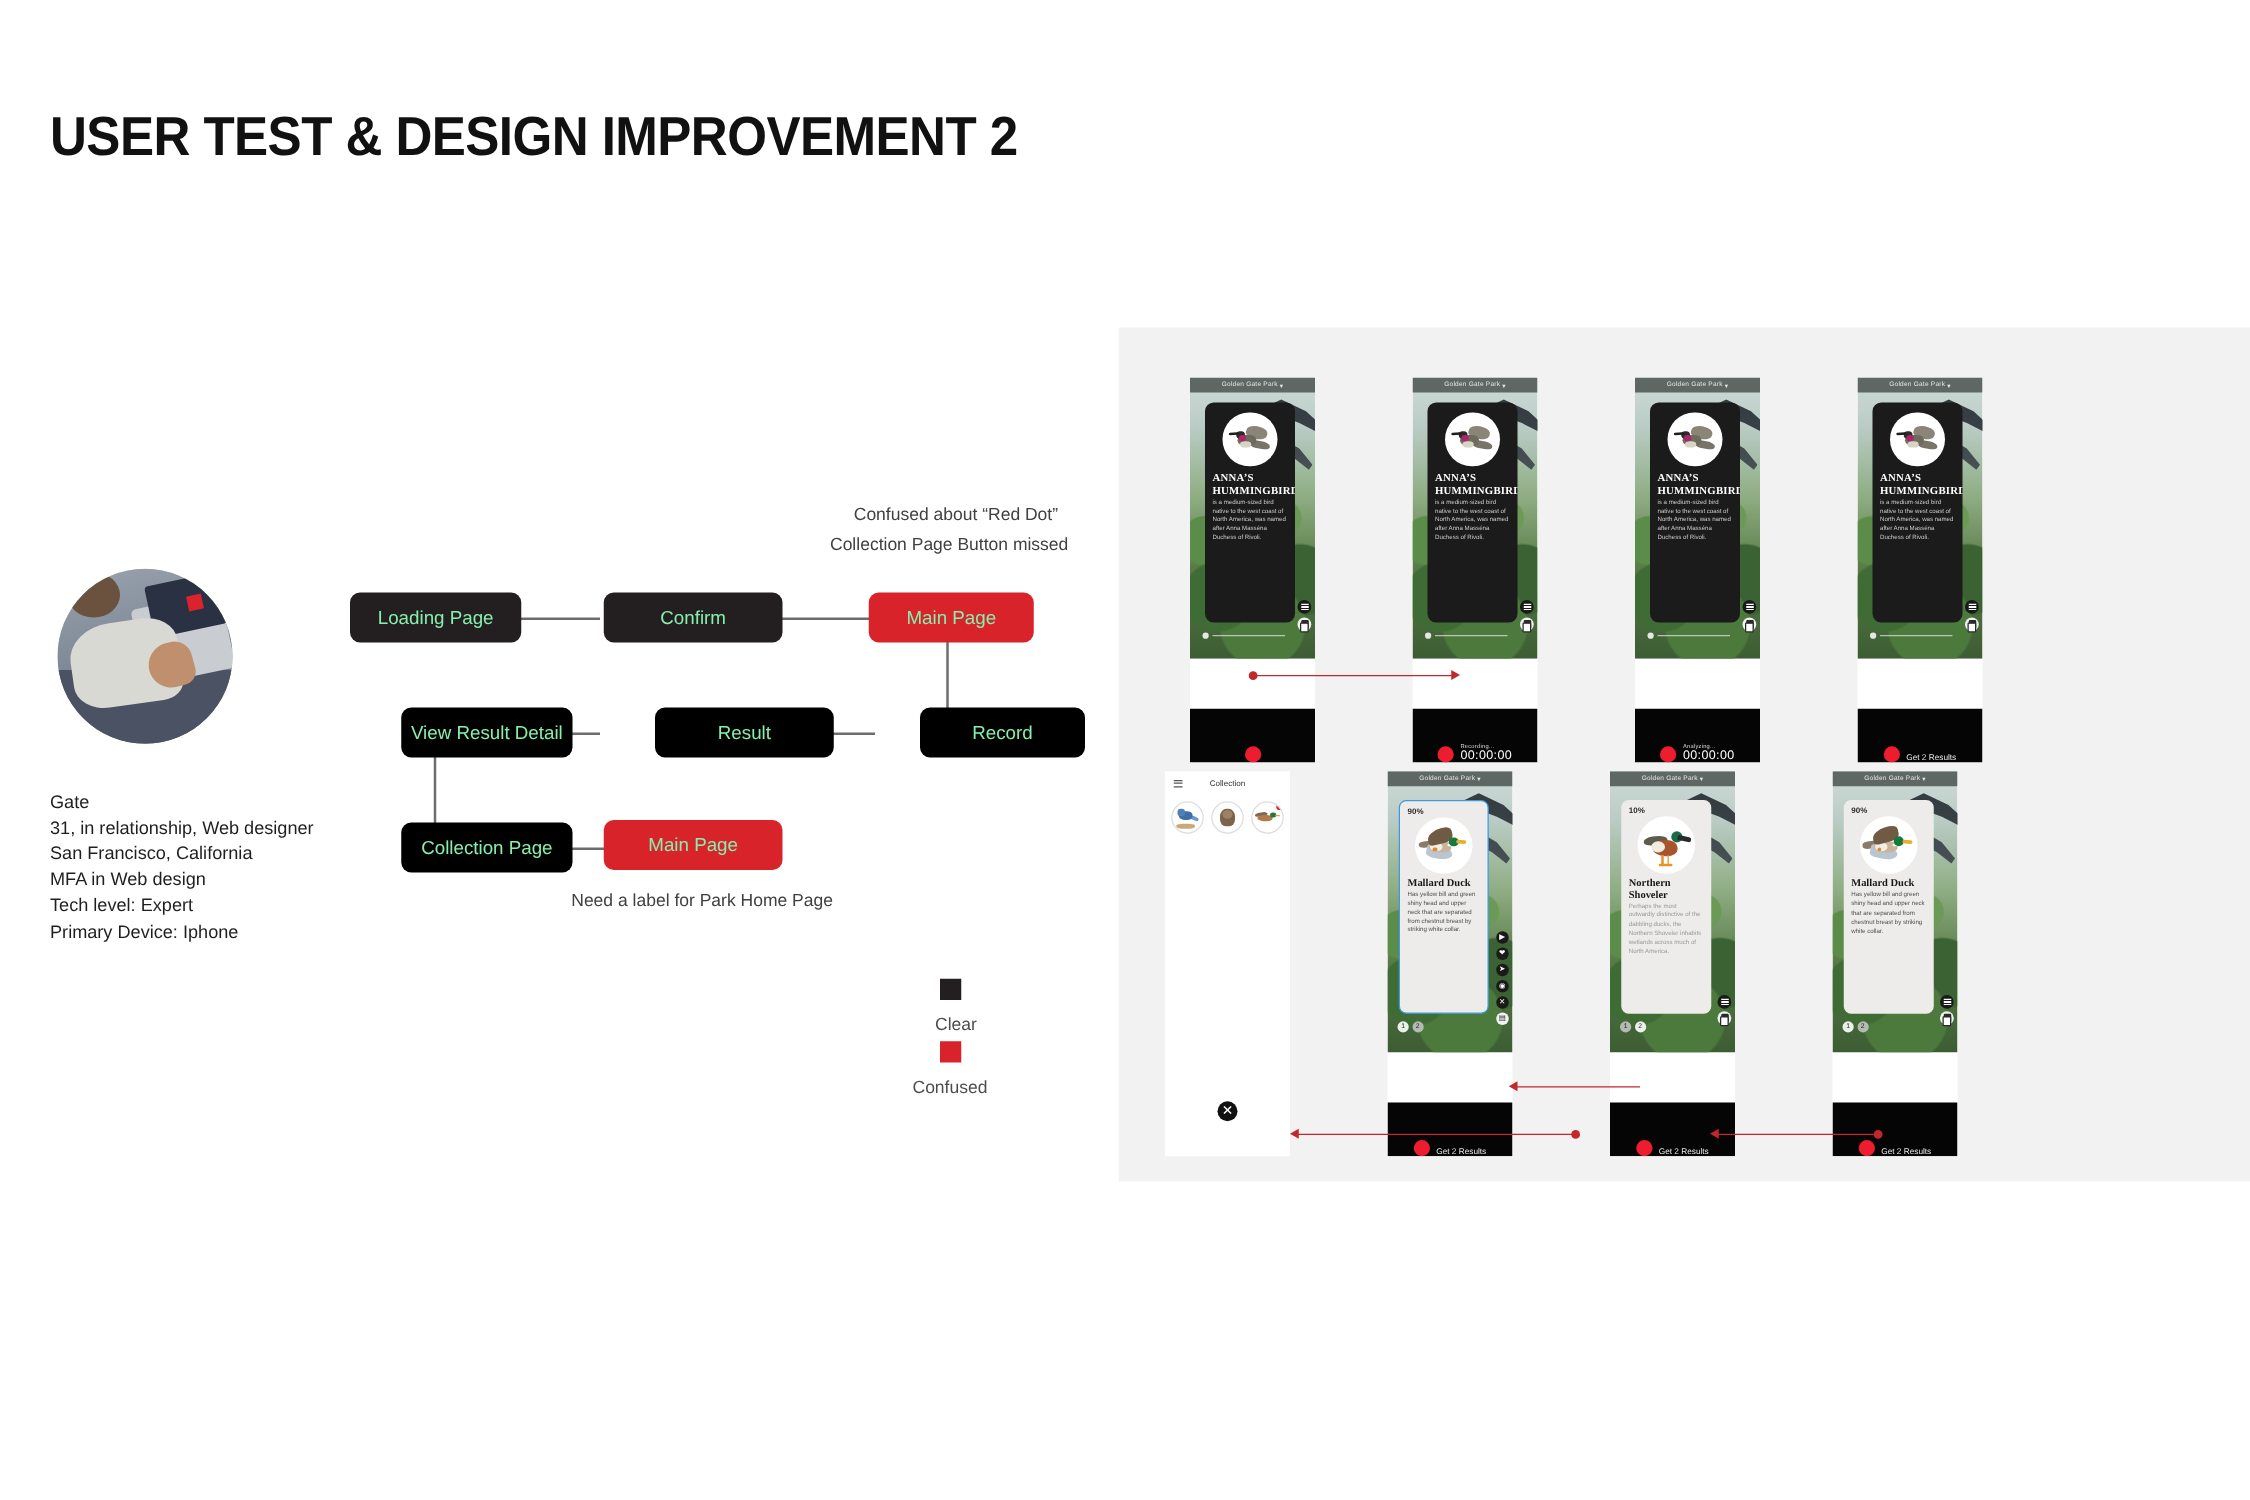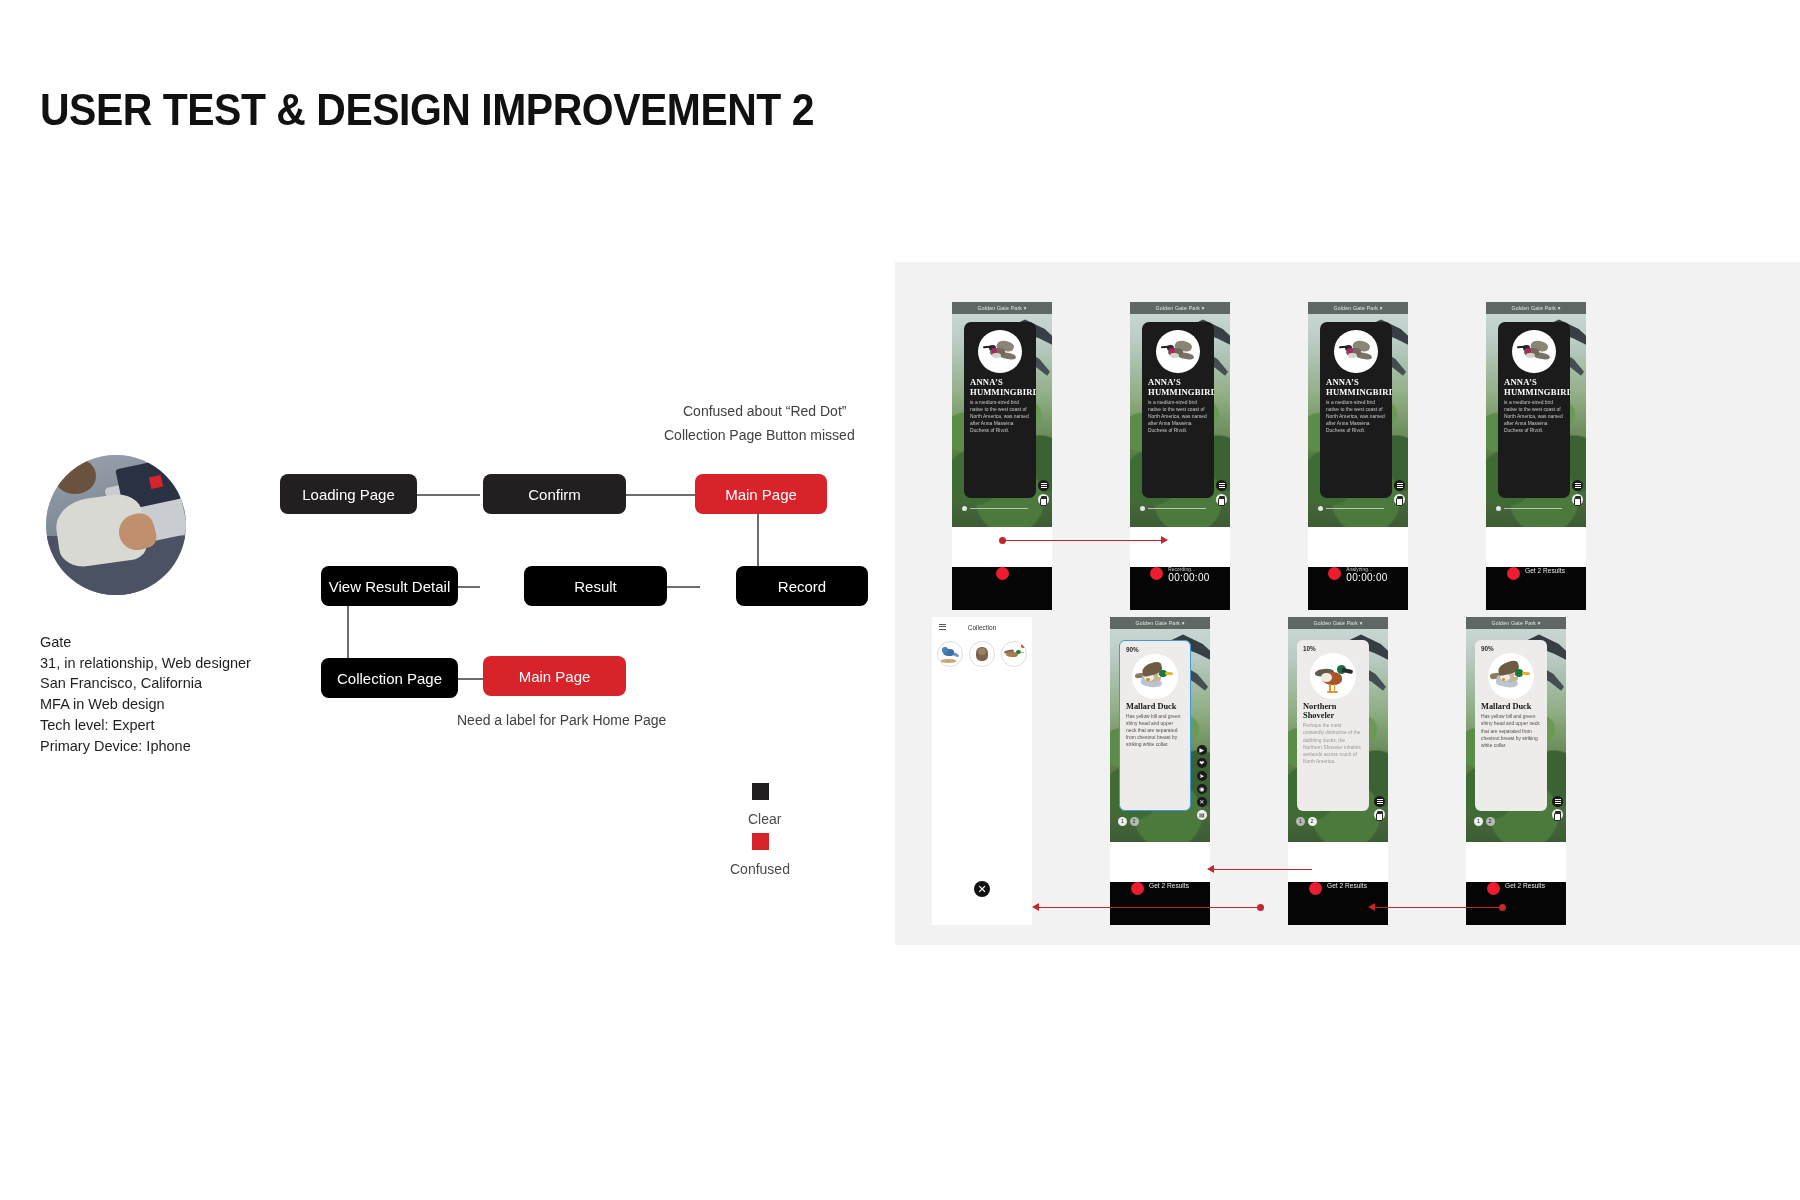--- a/index.html
+++ b/index.html
@@ -52,21 +52,21 @@
 
   
   .flow { position: absolute; left: 0; top: 0; width: 900px; height: 900px; }
   .fbox {
     position: absolute;
     height: 40px;
     border-radius: 8px;
     display: flex;
     align-items: center;
     justify-content: center;
-    color: #ffffff;
+    color: #86efac;
     font-size: 15px;
     z-index: 3;
   }
   .fbox.dark   { background: #231f20; }
   .fbox.black  { background: #000000; margin-left: 41px; }
   .fbox.red    { background: #d8232a; }
 
   .fline {
     position: absolute;
     background: #6d6d6d;
@@ -170,21 +170,21 @@
   .sic .doc { width:6px; height:7px; background:#2a2a2a; border:1px solid #2a2a2a; border-radius:1px; position:relative; }
   .sic .doc:after { content:""; position:absolute; left:-2px; top:1px; width:5px; height:6px; background:#fff; border:1px solid #2a2a2a; border-radius:1px; }
 
   .pager-dots { position:absolute; left:10px; bottom: 16px; display:flex; align-items:center; gap:3px; z-index:5; }
   .pdot { width:5px; height:5px; border-radius:50%; background:#ffffff; opacity:.85; }
   .pline { width: 58px; height:1px; background: rgba(255,255,255,.6); }
 
   .ph-bottom {
     position:absolute; left:0; bottom:0; width:100%; height: 43px;
     background:#050505;
-    display:flex; align-items:flex-start; justify-content:center; gap:5px;
+    display:flex; align-items:flex-end; justify-content:center; gap:5px;
   }
   .rec-dot { width: 13px; height:13px; border-radius:50%; background:#ed1c2e; flex:none; }
   .bot-text { color:#ffffff; }
   .bot-text .lbl { font-size: 4.6px; color:#dcdcdc; letter-spacing:.2px; }
   .bot-text .tmr { font-size: 10px; letter-spacing: .3px; font-family:"Liberation Sans", sans-serif; }
   .bot-simple { font-size: 6.6px; color:#e8e8e8; }
 
   
   .coll-head { position:absolute; left:0; top:0; width:100%; height:20px; display:flex; align-items:center; justify-content:center; }
   .coll-title { font-size: 6.5px; color:#333; }

